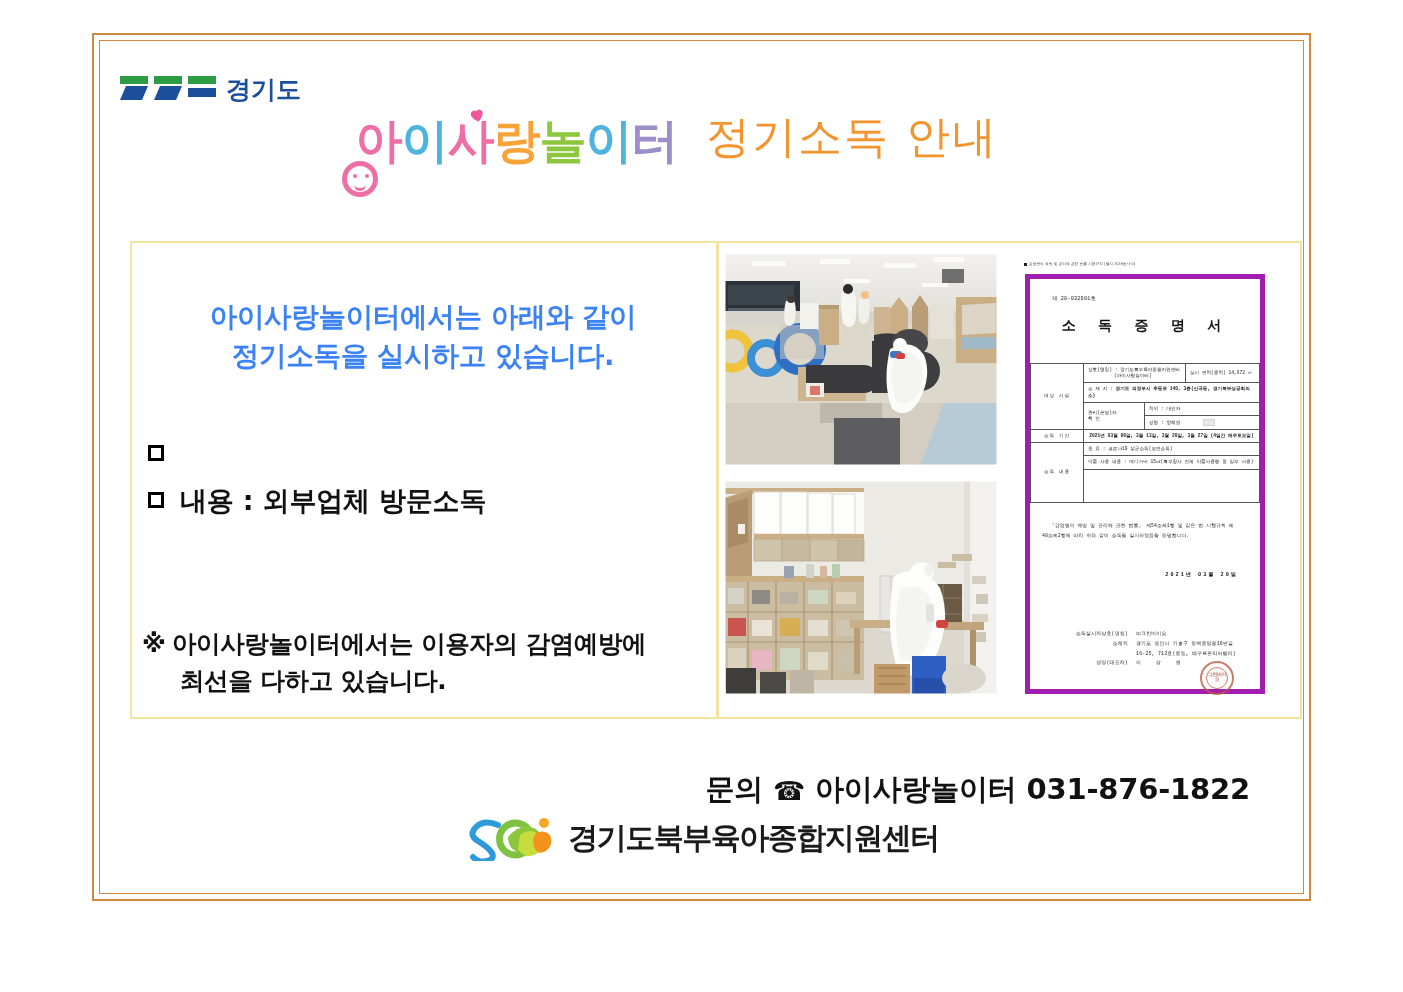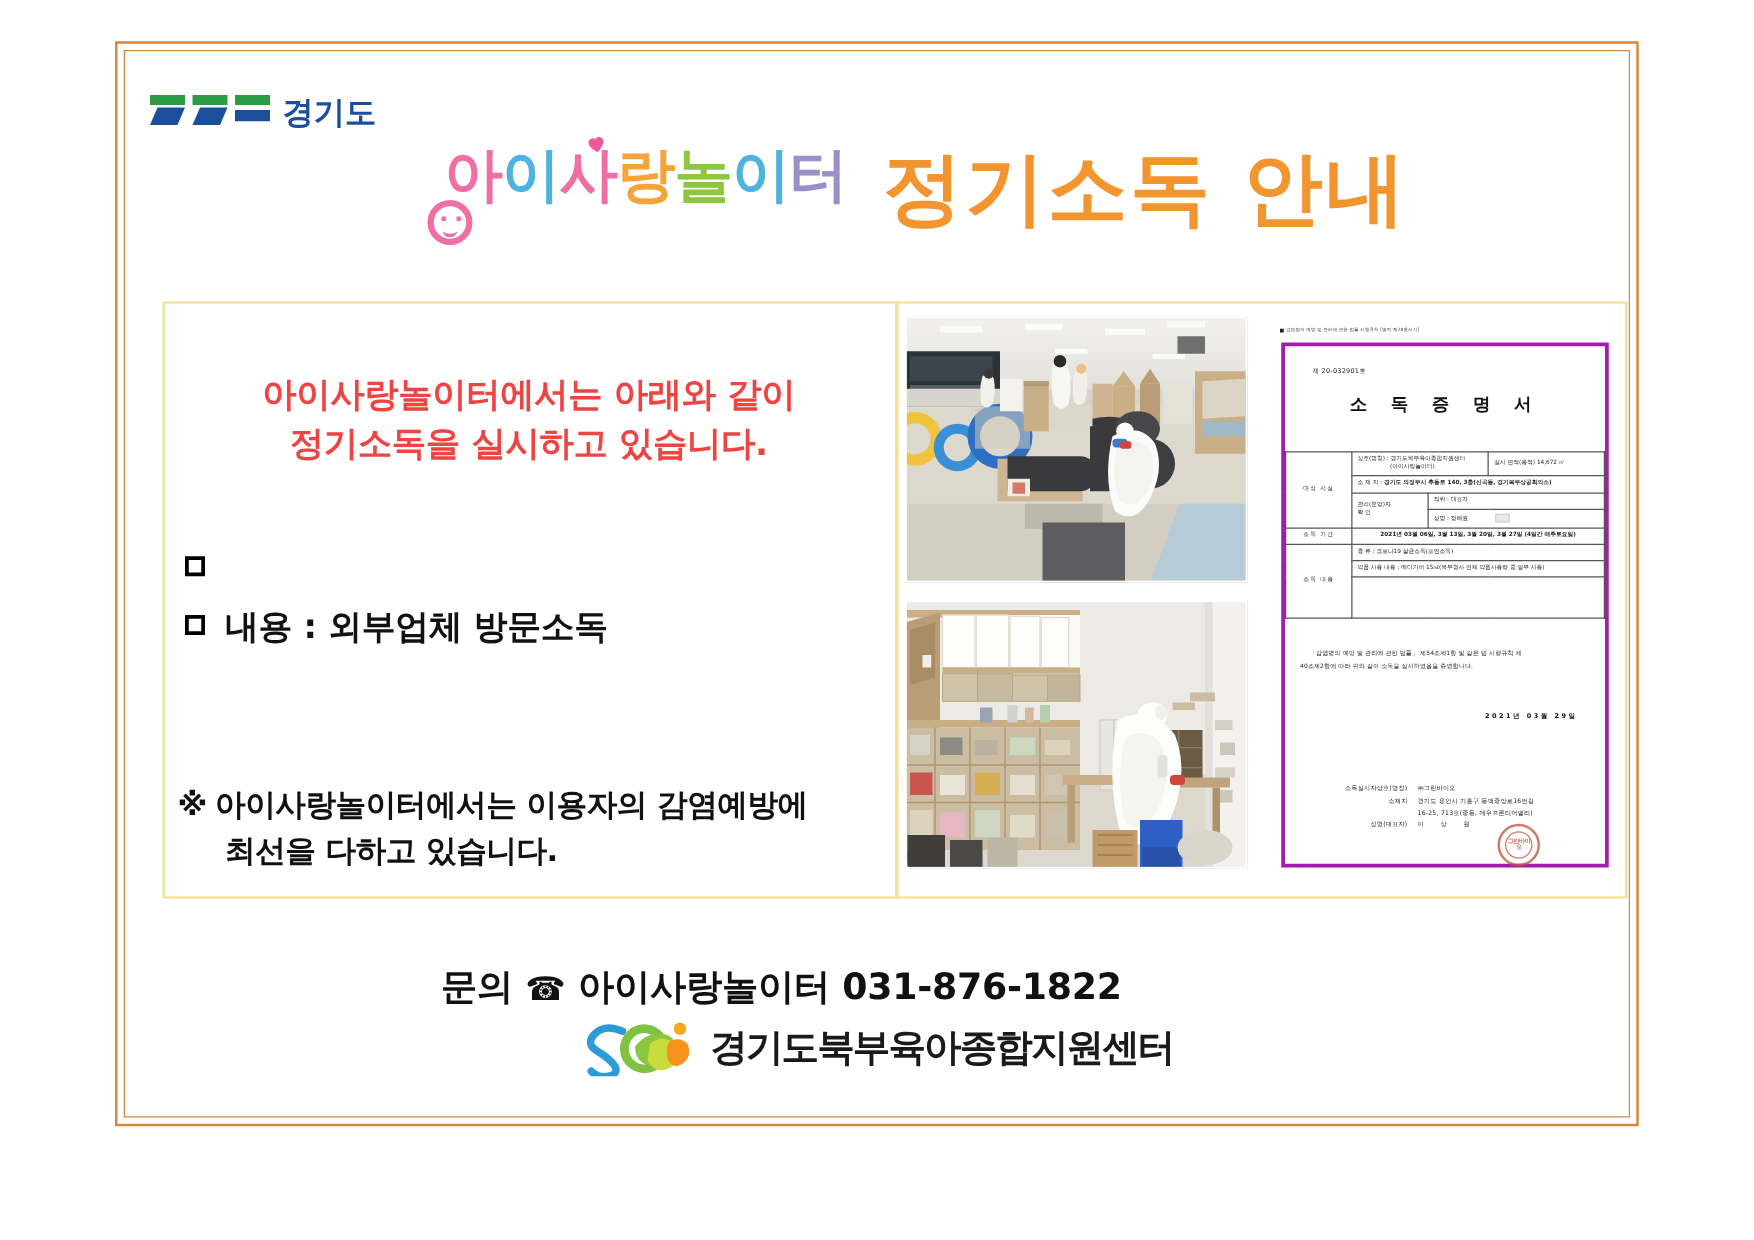--- a/index.html
+++ b/index.html
@@ -108,22 +108,22 @@
   .c-pink   { color: #EE6EA5; }
   .c-blue   { color: #4FB3E0; }
   .c-orange { color: #F6A43A; }
   .c-green  { color: #8DC63F; }
   .c-purple { color: #9C8EC9; }
 
   .main-title {
     position: absolute;
     left: 706px;
     top: 108px;
-    font-size: 64px;
-    font-weight: 700;
+    font-size: 44px;
+    font-weight: 400;
     color: #F2952E;
     letter-spacing: 2px;
     white-space: nowrap;
   }
 
   
   .content-panel {
     position: absolute;
     left: 130px;
     top: 241px;
@@ -153,21 +153,21 @@
     padding: 0;
   }
   .intro {
     position: absolute;
     left: 0;
     top: 56px;
     width: 586px;
     text-align: center;
     font-size: 27.5px;
     font-weight: 700;
-    color: #ef4444;
+    color: #3b82f6;
     line-height: 1.42;
     letter-spacing: -0.3px;
   }
   .bullets {
     position: absolute;
     left: 18px;
     top: 195px;
     width: 560px;
   }
   .bullet-row {
@@ -253,24 +253,25 @@
     display:inline-block;
     width:3px; height:3px;
     background:#222;
     margin-right:2px;
     vertical-align: middle;
   }
   .cert-box {
     position: absolute;
     left: 9px;
     top: 22px;
-    width: 262px;
+    width: 240px;
     height: 420px;
-    border: 3px solid #a21caf;
+    border: 5px solid #a21caf;
     box-sizing: border-box;
+    font-family: Liberation Mono, monospace;
   }
   .cert-no {
     position: absolute;
     left: 22px;
     top: 16px;
     font-size: 5.2px;
     color: #222;
     letter-spacing: 0.2px;
   }
   .cert-title {
@@ -379,21 +380,21 @@
     letter-spacing:-0.5px;
     font-weight:700;
   }
 
   
   .footer-contact {
     position: absolute;
     left: 0;
     top: 770px;
     width: 1250px;
-    text-align: center;
+    text-align: right;
     font-size: 29px;
     font-weight: 700;
     color: #111111;
     letter-spacing: -0.2px;
   }
   .footer-contact .phone-icon {
     display: inline-block;
     font-size: 26px;
     vertical-align: -1px;
   }

